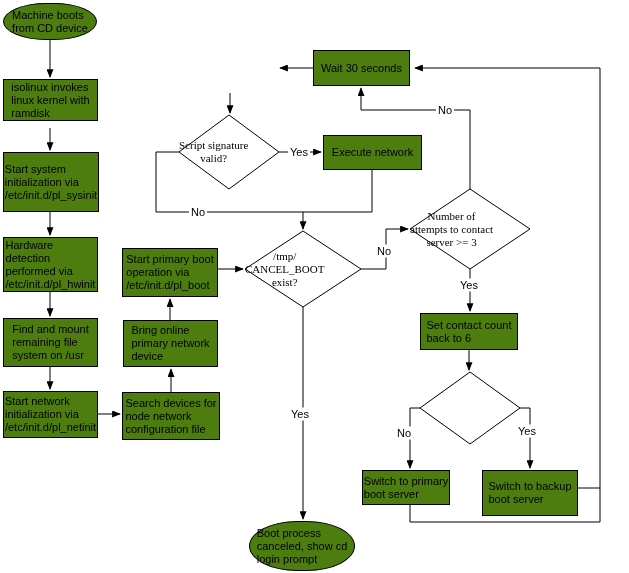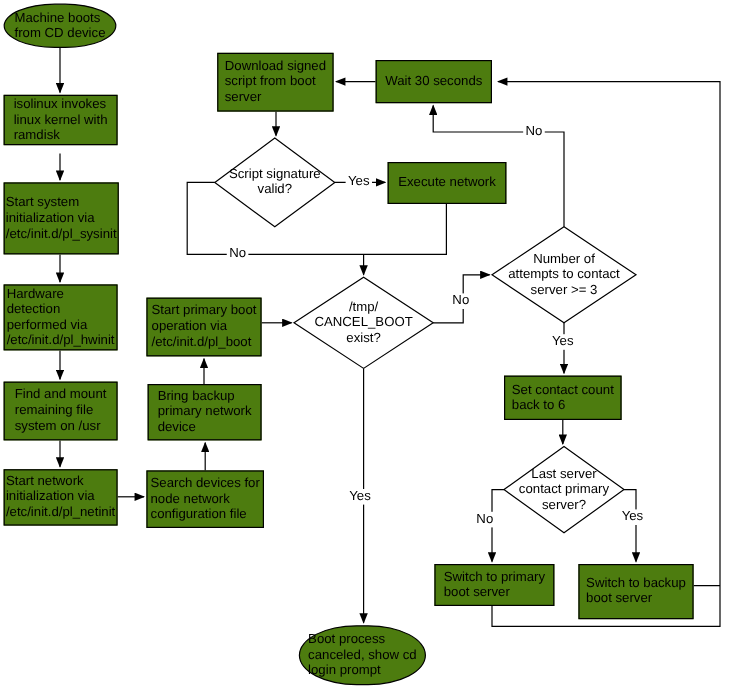--- a/index.html
+++ b/index.html
@@ -16,23 +16,24 @@
     position:absolute;
     background:#4d7c0f;
     border:1px solid #000;
     box-sizing:border-box;
     display:flex;align-items:center;justify-content:center;
   }
   .node .lbl, .dtext .lbl{white-space:pre-line;}
   .terminator{border-radius:50% / 55%;}
   .dtext{
     position:absolute;
-    display:flex;align-items:center;justify-content:center;
+    display:flex;align-items:center;
     text-align:center;
     pointer-events:none;
+    font-family:Liberation Serif, serif;
   }
   .elabel{
     position:absolute;
     transform:translate(-50%,-50%);
     background:#fff;
     padding:0 2px;
     line-height:13px;
     text-align:right;
   }
 </style>
@@ -115,51 +116,46 @@
 /etc/init.d/pl_netinit</span>
   </div>
 
   <div class="node" style="left:122px;top:392px;width:98px;height:48px">
     <span class="lbl">Search devices for
 node network
 configuration file</span>
   </div>
 
   <div class="node" style="left:123px;top:320px;width:95px;height:47px">
-    <span class="lbl">Bring backup
+    <span class="lbl">Bring online
 primary network
 device</span>
   </div>
 
   <div class="node" style="left:122px;top:248px;width:96px;height:49px">
     <span class="lbl">Start primary boot
 operation via
 /etc/init.d/pl_boot</span>
   </div>
 
-  <div class="node" style="left:181px;top:44px;width:97px;height:49px">
-    <span class="lbl">Download signed
-script from boot
-server</span>
-  </div>
 
   <div class="node" style="left:313px;top:50px;width:97px;height:36px">
     <span class="lbl">Wait 30 seconds</span>
   </div>
 
   <div class="node" style="left:323px;top:135px;width:99px;height:35px">
     <span class="lbl">Execute network</span>
   </div>
 
   <div class="node" style="left:420px;top:313px;width:98px;height:37px">
     <span class="lbl">Set contact count
 back to 6</span>
   </div>
 
-  <div class="node" style="left:362px;top:470px;width:100px;height:35px">
+  <div class="node" style="left:362px;top:470px;width:88px;height:35px">
     <span class="lbl">Switch to primary
 boot server</span>
   </div>
 
   <div class="node" style="left:482px;top:470px;width:96px;height:46px">
     <span class="lbl">Switch to backup
 boot server</span>
   </div>
 
   <div class="node terminator" style="left:249px;top:521px;width:106px;height:50px">
@@ -178,25 +174,20 @@
 CANCEL_BOOT
 exist?</span>
   </div>
 
   <div class="dtext" style="left:410px;top:189px;width:120px;height:80px">
     <span class="lbl">Number of
 attempts to contact
 server &gt;= 3</span>
   </div>
 
-  <div class="dtext" style="left:420px;top:372px;width:100px;height:72px">
-    <span class="lbl">Last server
-contact primary
-server?</span>
-  </div>
 
   <div class="elabel" style="left:299px;top:152px">Yes</div>
   <div class="elabel" style="left:198px;top:212px">No</div>
   <div class="elabel" style="left:384px;top:251px">No</div>
   <div class="elabel" style="left:300px;top:414px">Yes</div>
   <div class="elabel" style="left:445px;top:110px">No</div>
   <div class="elabel" style="left:469px;top:285px">Yes</div>
   <div class="elabel" style="left:404px;top:433px">No</div>
   <div class="elabel" style="left:527px;top:431px">Yes</div>
 

